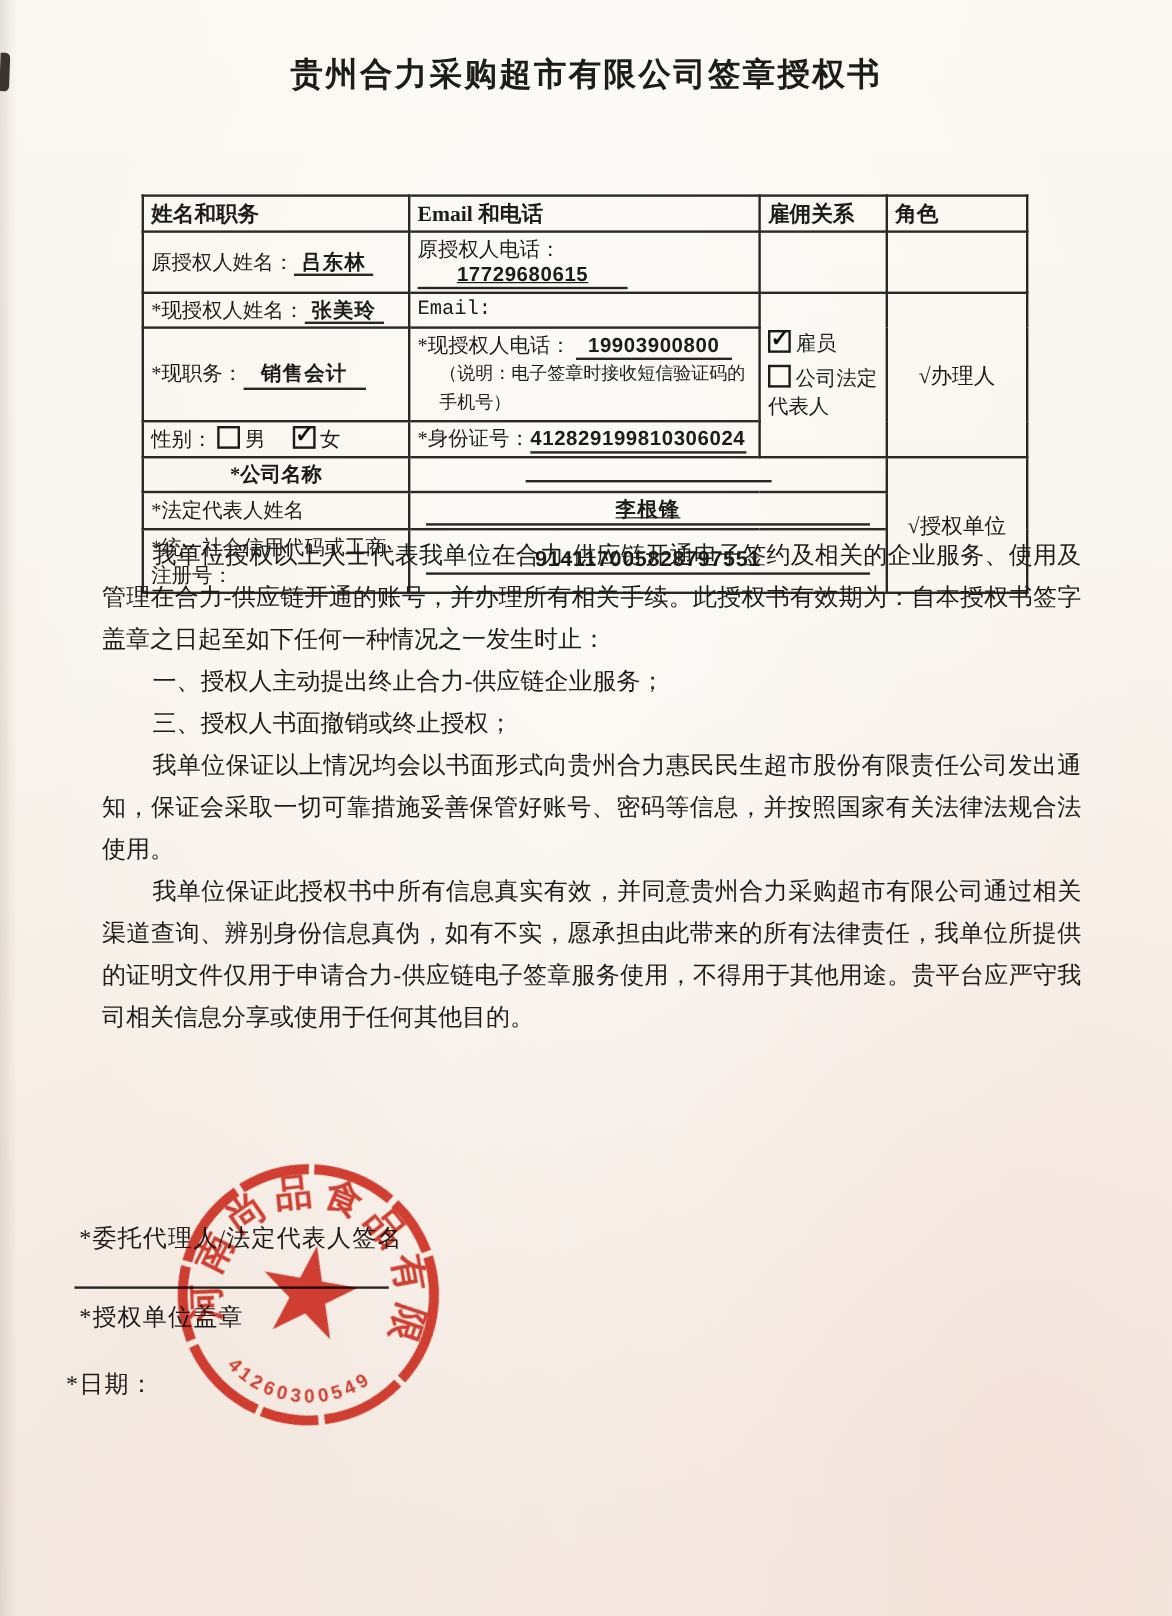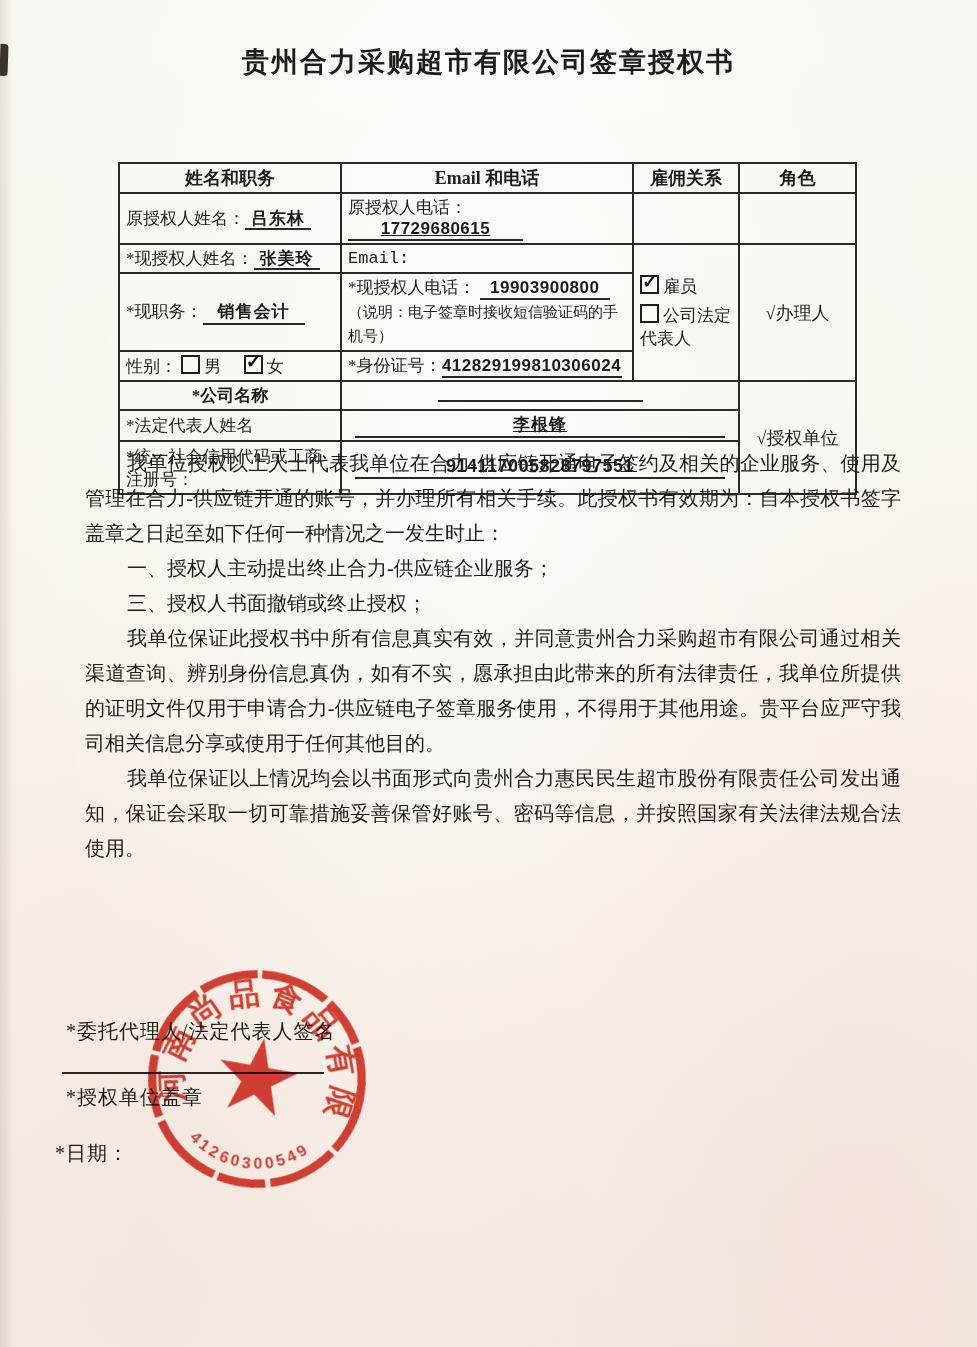--- a/index.html
+++ b/index.html
@@ -21,29 +21,29 @@
         text-indent:62px;text-align:justify;}
   .u{border-bottom:2px solid #2a2624;padding:0 6px;}
   .hand{font-weight:600;letter-spacing:1px;}
   .digits{font-family:"Liberation Sans","DejaVu Sans",sans-serif;font-weight:700;letter-spacing:.5px;}
 
   
   table.form{position:absolute;left:118px;top:162px;width:737px;border-collapse:collapse;
         table-layout:fixed;font-size:17px;}
   table.form td,table.form th{border:2px solid #2b2927;padding:2px 6px;vertical-align:middle;
         overflow:hidden;}
-  table.form th{font-size:18px;font-weight:700;text-align:center;border-radius:14px;}
+  table.form th{font-size:18px;font-weight:700;text-align:left;border-radius:14px;}
   .c1{width:222px;} .c2{width:292px;} .c3{width:106px;} .c4{width:117px;}
   .vline{display:inline-block;border-bottom:2px solid #2a2624;text-align:center;}
   .cb{display:inline-block;width:15px;height:15px;border:2px solid #1d1b19;position:relative;
       vertical-align:-2px;margin-right:4px;background:transparent;}
   .cb.checked::after{content:"✓";position:absolute;top:-7px;left:0;font-size:19px;font-weight:700;color:#141210;}
   .rolecell{text-align:center;font-size:18px;}
   .center{text-align:center;}
-  .note-small{font-size:15px;line-height:22px;}
+  .note-small{font-size:15px;line-height:22px;margin-left:18px;}
 
   
   .bodytext{position:absolute;left:85px;top:446px;width:816px;font-size:20px;line-height:35px;
         text-align:justify;}
   .bodytext .req{font-size:18px;line-height:28px;margin-bottom:2px;}
   .bodytext p{margin:0;text-indent:42px;}
   .bodytext .li{margin:0;padding-left:42px;}
 
   
   .footer-label{position:absolute;font-size:20px;letter-spacing:1px;}
@@ -122,22 +122,22 @@
       <td>*统一社会信用代码或工商注册号：</td>
       <td colspan="2" class="center"><span class="vline digits" style="min-width:370px;font-size:18px;">914117005828797551</span></td>
     </tr>
   </tbody>
     </table>
 
   <div class="bodytext">
     <p>我单位授权以上人士代表我单位在合力-供应链开通电子签约及相关的企业服务、使用及管理在合力-供应链开通的账号，并办理所有相关手续。此授权书有效期为：自本授权书签字盖章之日起至如下任何一种情况之一发生时止：</p>
     <div class="li">一、授权人主动提出终止合力-供应链企业服务；</div>
     <div class="li">三、授权人书面撤销或终止授权；</div>
+    <p>我单位保证以上情况均会以书面形式向贵州合力惠民民生超市股份有限责任公司发出通知，保证会采取一切可靠措施妥善保管好账号、密码等信息，并按照国家有关法律法规合法使用。</p>
     <p>我单位保证此授权书中所有信息真实有效，并同意贵州合力采购超市有限公司通过相关渠道查询、辨别身份信息真伪，如有不实，愿承担由此带来的所有法律责任，我单位所提供的证明文件仅用于申请合力-供应链电子签章服务使用，不得用于其他用途。贵平台应严守我司相关信息分享或使用于任何其他目的。</p>
-    <p>我单位保证以上情况均会以书面形式向贵州合力惠民民生超市股份有限责任公司发出通知，保证会采取一切可靠措施妥善保管好账号、密码等信息，并按照国家有关法律法规合法使用。</p>
   </div>
 
   <div class="footer-label" style="left:66px;top:1018px;">*委托代理人/法定代表人签名</div>
   <div class="sig-line"></div>
   <div class="footer-label" style="left:66px;top:1084px;">*授权单位盖章</div>
   <div class="footer-label" style="left:55px;top:1140px;">*日期：</div>
 
   <svg class="seal" viewBox="0 0 300 300">
     <circle cx="150" cy="150" r="139" fill="none" stroke="#cf3526" stroke-width="11" stroke-dasharray="78 6 92 7 64 6 101 7 83 6 96 7"></circle>
     <polygon points="150,95 162.3,133 202.3,133 170,156.5 182.3,194.5 150,171 117.7,194.5 130,156.5 97.7,133 137.7,133" fill="#cf3526"></polygon>

